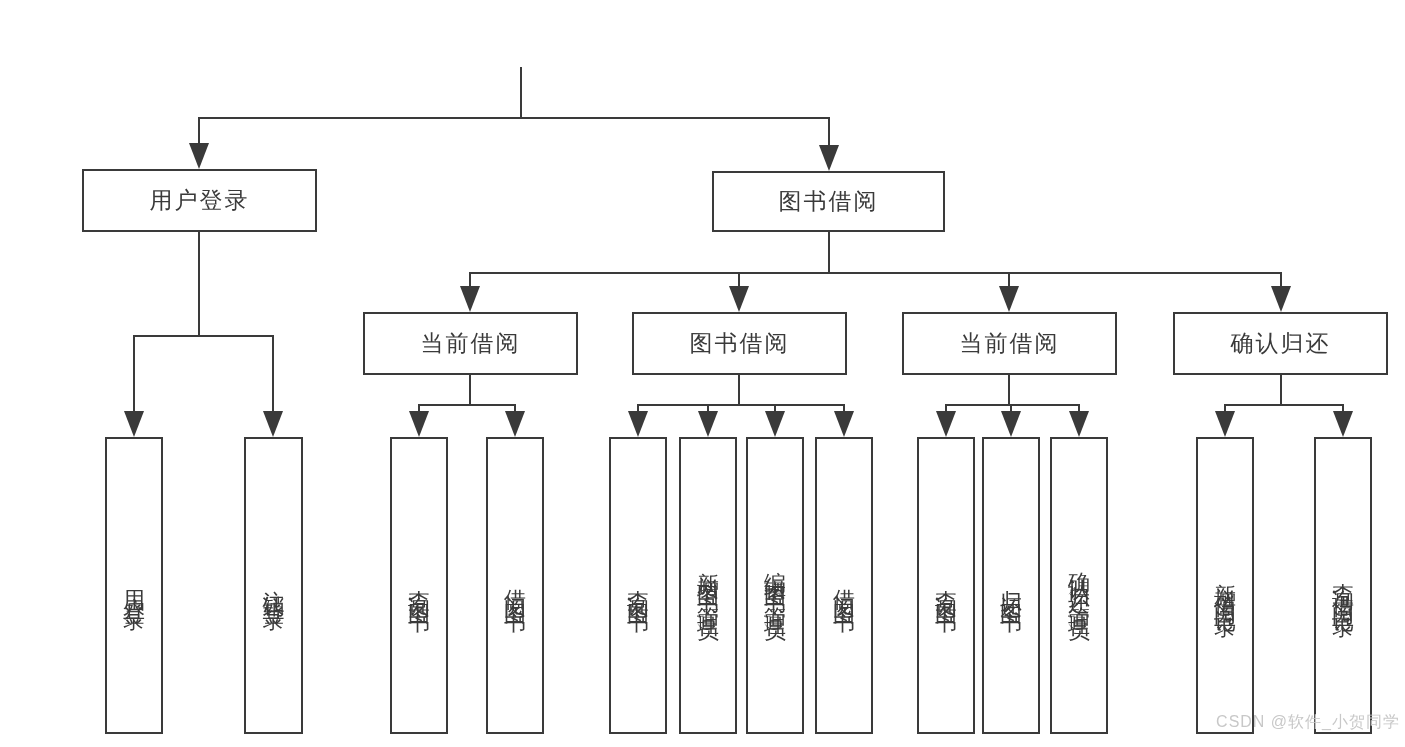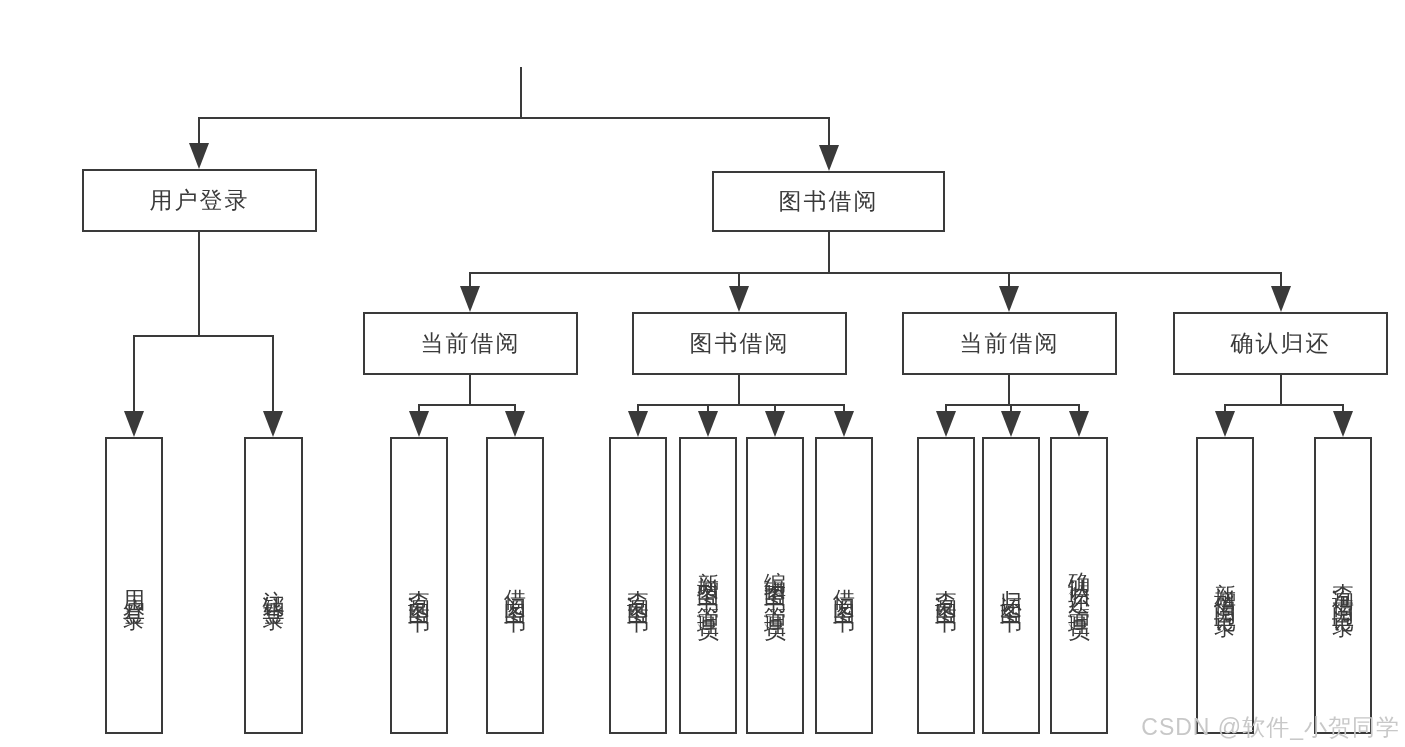--- a/index.html
+++ b/index.html
@@ -56,21 +56,21 @@
     height: 0;
     margin-left: -10px;
     border-left: 10px solid transparent;
     border-right: 10px solid transparent;
     border-top: 26px solid var(--line);
   }
   .watermark {
     position: absolute;
     right: 5px;
     top: 712px;
-    font-size: 23px;
+    font-size: 16px;
     letter-spacing: 1px;
     color: #c8c8c8;
     z-index: 5;
     white-space: nowrap;
   }
 </style>
 </head>
 <body>
 
 <div class="canvas">

